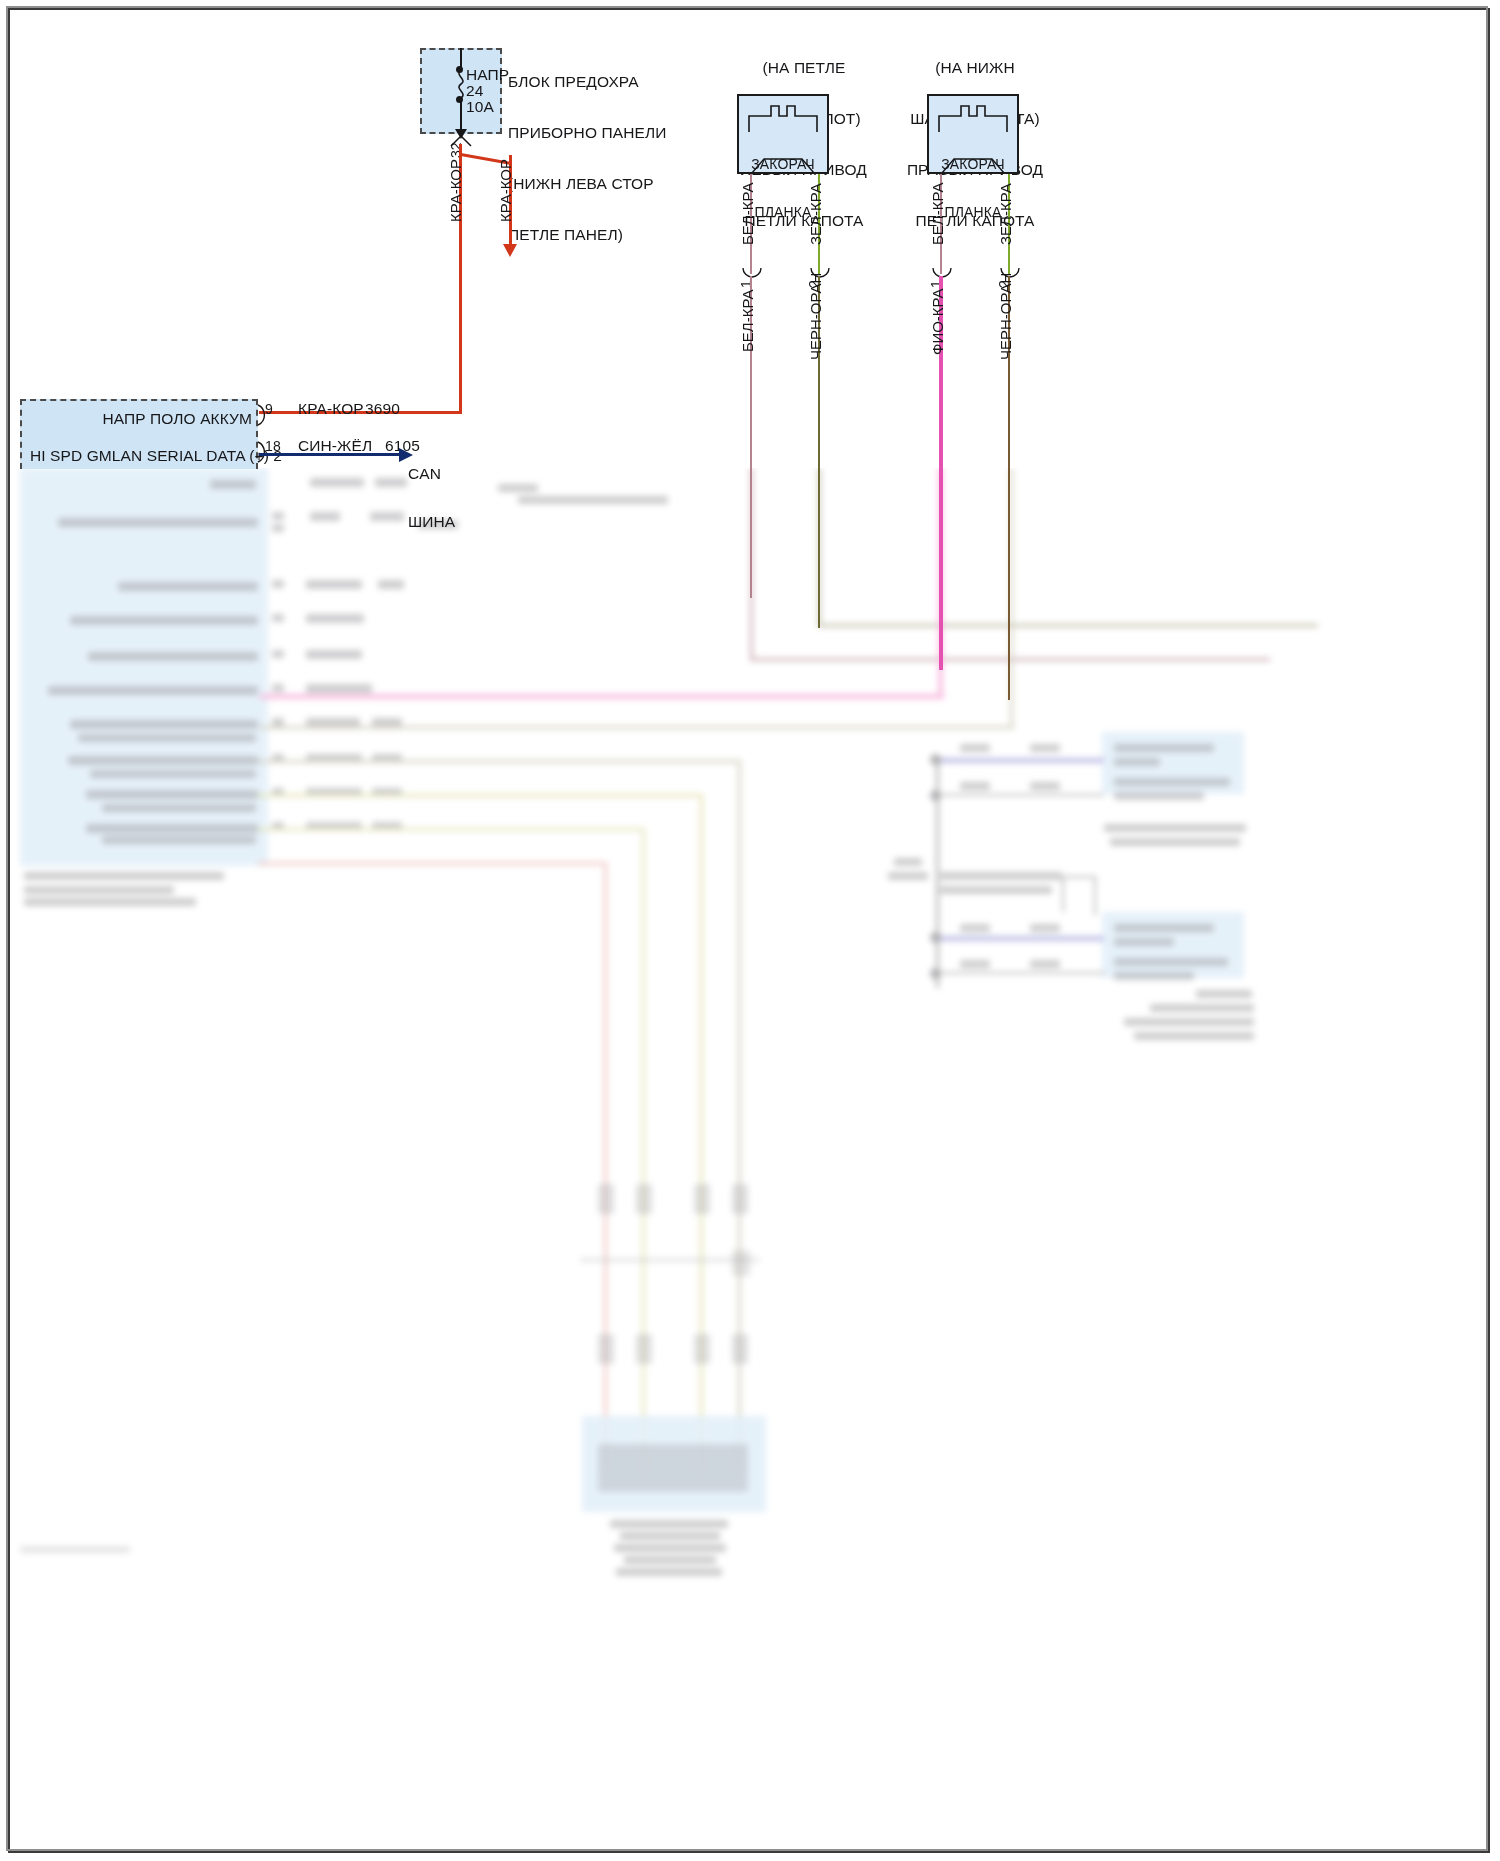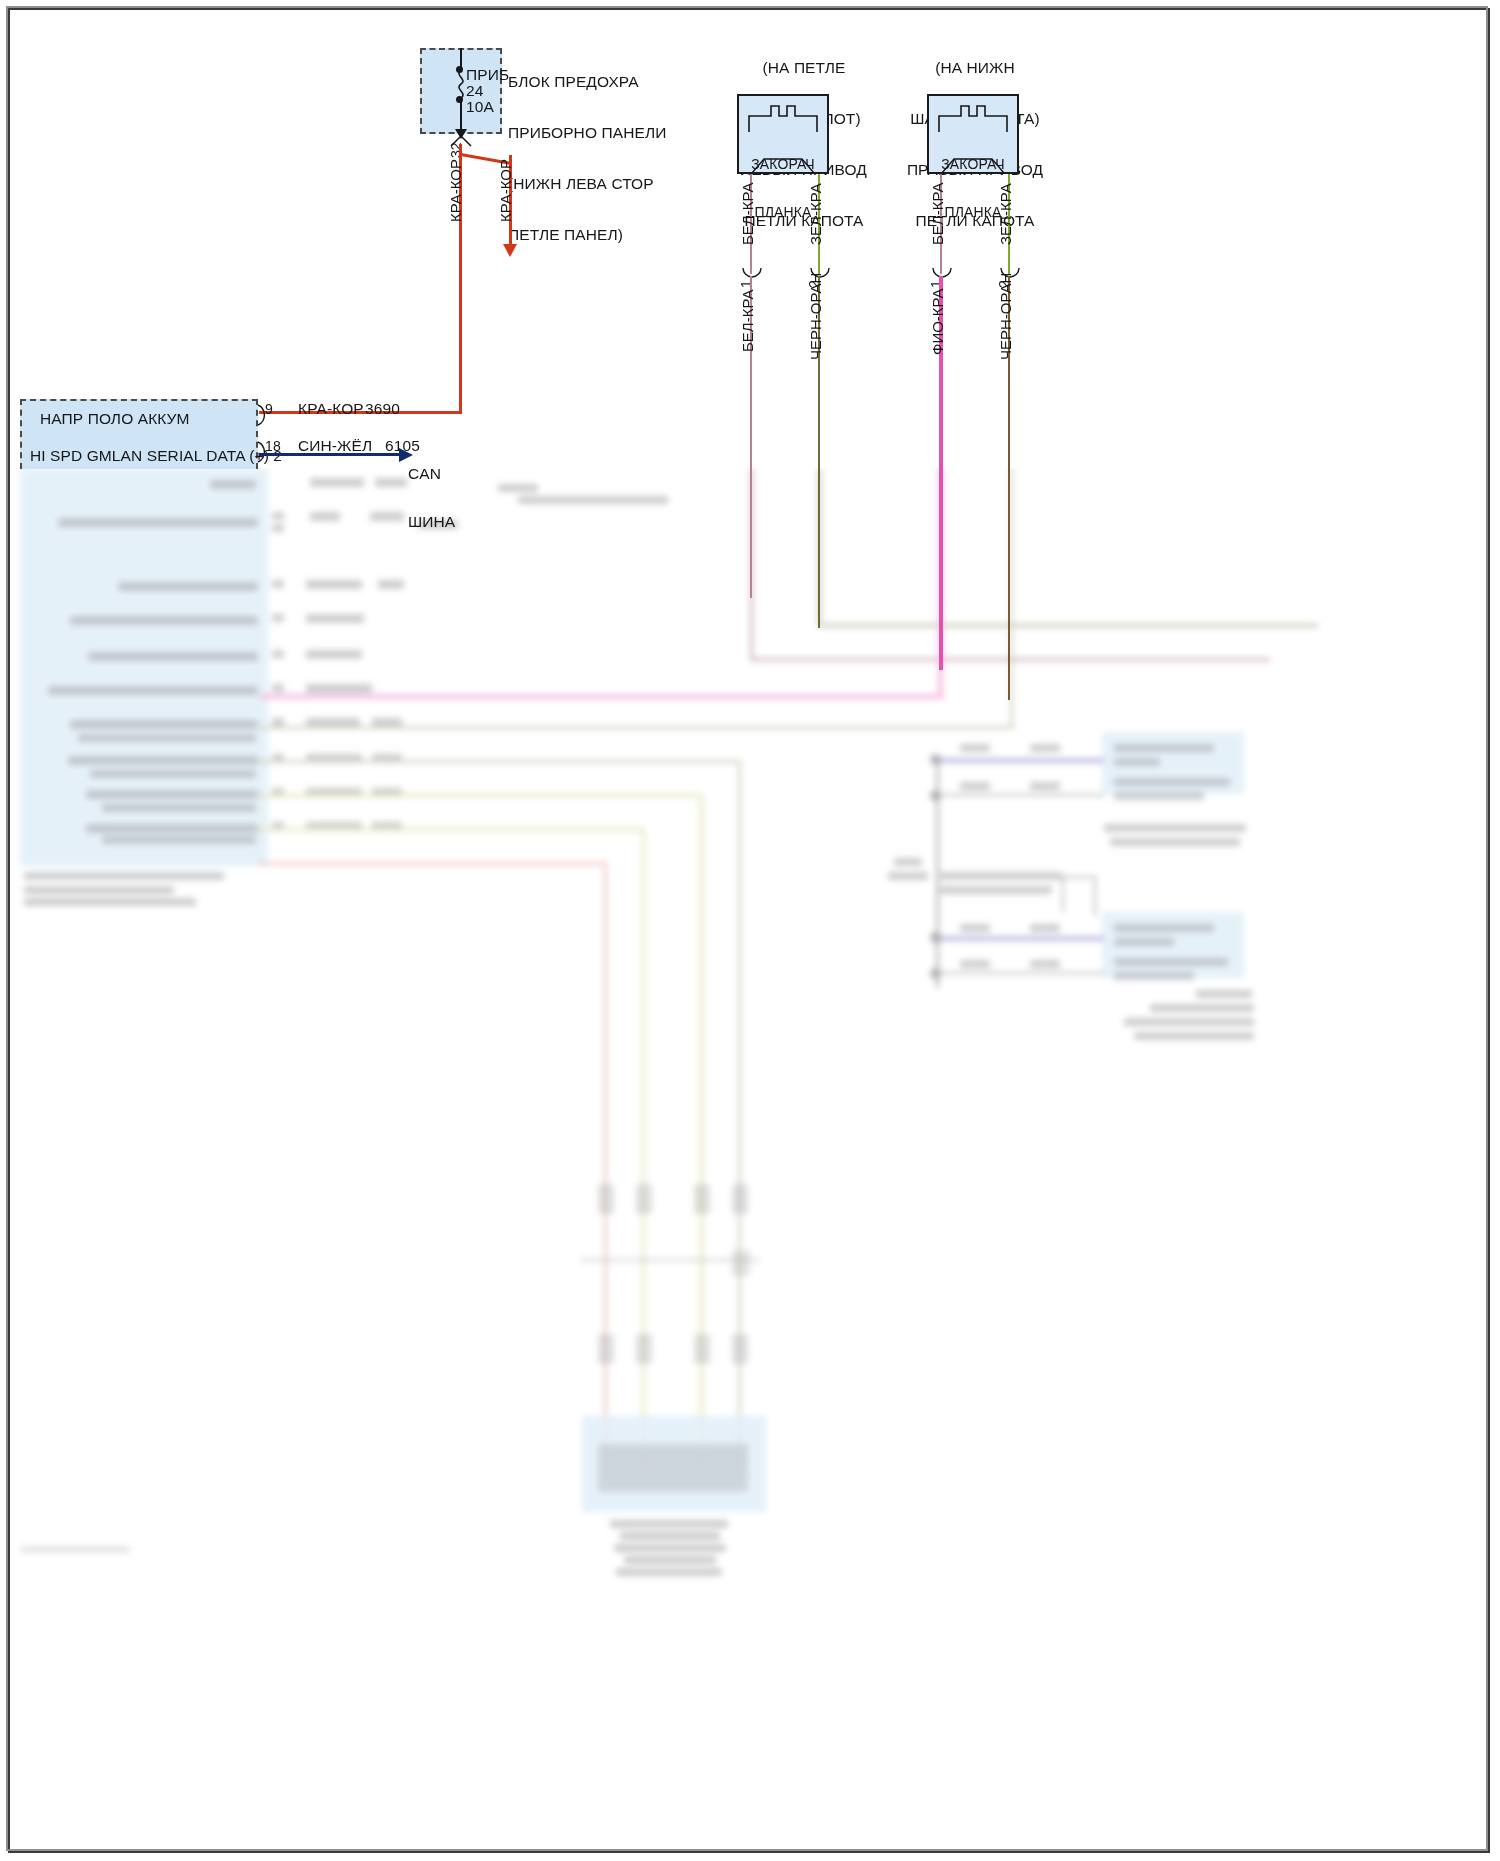--- a/index.html
+++ b/index.html
@@ -7,21 +7,21 @@
   #page{
     position:relative;width:1500px;height:1861px;background:#ffffff;
     overflow:hidden;
   }
   
   #frame{position:absolute;left:8px;top:8px;width:1482px;height:1845px;border:2px solid #3a3a3a;box-sizing:border-box;}
   #frame:after{content:"";position:absolute;left:-4px;top:-4px;width:1482px;height:1845px;border:2px solid #8f8f8f;box-sizing:border-box;}
 
   .lbl{position:absolute;color:#17171a;font-size:15.5px;line-height:17px;white-space:pre;letter-spacing:.1px;}
   .lbl.c{text-align:center;}
-  .lbl.r{text-align:left;}
+  .lbl.r{text-align:right;}
   .vert{position:absolute;transform-origin:0 0;transform:rotate(-90deg);white-space:nowrap;font-size:15px;color:#17171a;}
   .vert.sm{font-size:14px;}
 
   .box{position:absolute;box-sizing:border-box;}
   .fusebox{background:#cfe4f5;border:2.5px dashed #4a4a4a;}
   .modbox{background:#cfe4f5;border:2.5px dashed #4a4a4a;}
   .actbox{background:#d6e8f7;border:2px solid #1b1b1b;}
 
   .wire{position:absolute;}
   .w-v{width:2.4px;}
@@ -203,21 +203,21 @@
   <div class="box fusebox" style="left:420px;top:48px;width:82px;height:86px;"></div>
 
   <div class="wire w-v" style="left:460px;top:48px;height:22px;background:#17171a;width:1.6px;"></div>
   <div class="dot" style="left:456px;top:66px;width:7px;height:7px;"></div>
 
   <svg style="position:absolute;left:452px;top:70px;" width="18" height="28" viewBox="0 0 18 28">
     <path d="M9 0 C 2 5, 16 10, 9 14 C 2 19, 16 23, 9 28" fill="none" stroke="#17171a" stroke-width="1.6"></path>
   </svg>
   <div class="dot" style="left:456px;top:96px;width:7px;height:7px;"></div>
 
-  <div class="lbl" style="left:466px;top:66px;">ПРИБ</div>
+  <div class="lbl" style="left:466px;top:66px;">НАПР</div>
   <div class="lbl" style="left:466px;top:82px;">24</div>
   <div class="lbl" style="left:466px;top:98px;">10A</div>
 
   <div class="wire w-v" style="left:460px;top:100px;height:32px;background:#17171a;width:1.6px;"></div>
   <svg style="position:absolute;left:454px;top:126px;" width="14" height="14" viewBox="0 0 14 14">
     <path d="M7 13 L1 3 L13 3 Z" fill="#17171a"></path>
   </svg>
 
   <div class="lbl" style="left:508px;top:39px;">
     <div>БЛОК ПРЕДОХРА</div>

